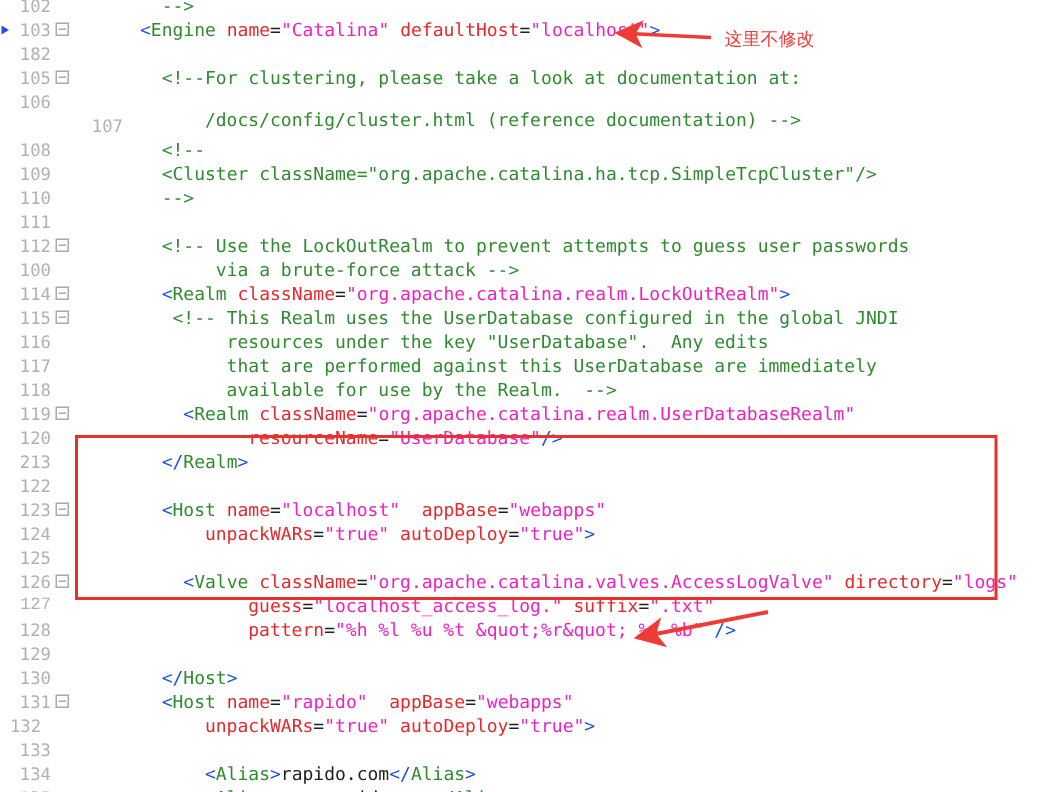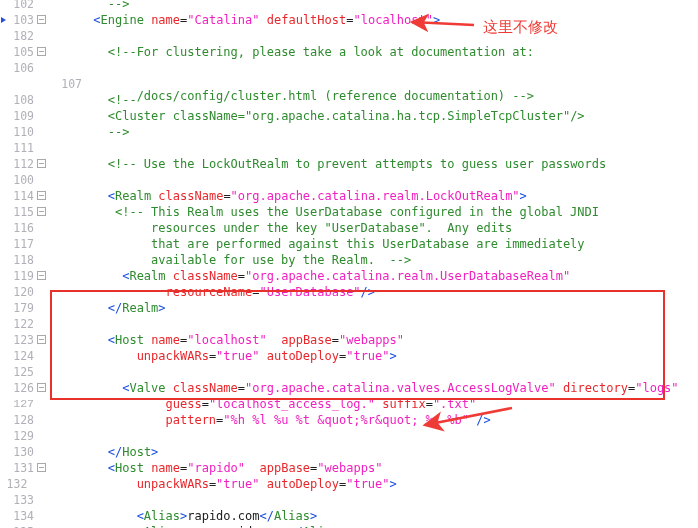--- a/index.html
+++ b/index.html
@@ -48,21 +48,21 @@
   .cmt{color:#2e8b2e;}     
   .txt{color:#202020;}     
 
   
   .redbox{
     position:absolute;border:2px solid #e8312b;box-sizing:border-box;
   }
   .cn{
     position:absolute;color:#ef3b35;white-space:nowrap;
     font-family:"DejaVu Sans","Liberation Sans",sans-serif;
-    font-size:15px;font-weight:400;
+    font-size:12px;font-weight:400;
   }
   svg.anno{position:absolute;left:0;top:0;width:698px;height:528px;
     pointer-events:none;overflow:visible;}
 </style>
 </head>
 <body>
 
 <div id="editor">
 
   <div class="gutter">
@@ -85,21 +85,21 @@
       <div class="ln" style="top: 188px;">114</div>
       <div class="fold" style="top: 191px;"></div>
       <div class="ln" style="top: 204px;">115</div>
       <div class="fold" style="top: 207px;"></div>
       <div class="ln" style="top: 220px;">116</div>
       <div class="ln" style="top: 236px;">117</div>
       <div class="ln" style="top: 252px;">118</div>
       <div class="ln" style="top: 268px;">119</div>
       <div class="fold" style="top: 271px;"></div>
       <div class="ln" style="top: 284px;">120</div>
-      <div class="ln" style="top: 300px;">179</div>
+      <div class="ln" style="top: 300px;">213</div>
       <div class="ln" style="top: 316px;">122</div>
       <div class="ln" style="top: 332px;">123</div>
       <div class="fold" style="top: 335px;"></div>
       <div class="ln" style="top: 348px;">124</div>
       <div class="ln" style="top: 364px;">125</div>
       <div class="ln" style="top: 380px;">126</div>
       <div class="fold" style="top: 383px;"></div>
       <div class="ln" style="top: 396px; font-family: Liberation Mono, monospace;">127</div>
       <div class="ln" style="top: 412px;">128</div>
       <div class="ln" style="top: 428px;">129</div>
@@ -109,26 +109,27 @@
       <div class="ln" style="top: 476px; text-align: center;">132</div>
       <div class="ln" style="top: 492px;">133</div>
       <div class="ln" style="top: 508px;">134</div>
       <div class="ln" style="top: 524px;">135</div>
     </div>
   <div class="code">
       <div class="line" style="top: -4px; left: 57.76px;"><span class="cmt">--&gt;</span></div>
       <div class="line" style="top: 12px; left: 43.32px;"><span class="br">&lt;</span><span class="tag">Engine</span><span class="txt"> </span><span class="att">name</span><span class="eq">=</span><span class="val">"Catalina"</span><span class="txt"> </span><span class="att">defaultHost</span><span class="eq">=</span><span class="val">"localhost"</span><span class="br">&gt;</span></div>
       <div class="line" style="top: 28px; left: 0px;"></div>
       <div class="line" style="top: 44px; left: 57.76px;"><span class="cmt">&lt;!--For clustering, please take a look at documentation at:</span></div>
-      <div class="line" style="top: 88px; left: 86.64px;"><span class="cmt">/docs/config/cluster.html (reference documentation) --&gt;</span></div>
+      <div class="line" style="top: 72px; left: 86.64px;"><span class="cmt">/docs/config/cluster.html (reference documentation) --&gt;</span></div>
       <div class="line" style="top: 92px; left: 57.76px;"><span class="cmt">&lt;!--</span></div>
       <div class="line" style="top: 108px; left: 57.76px;"><span class="cmt">&lt;Cluster className="org.apache.catalina.ha.tcp.SimpleTcpCluster"/&gt;</span></div>
       <div class="line" style="top: 124px; left: 57.76px;"><span class="cmt">--&gt;</span></div>
       <div class="line" style="top: 140px; left: 0px;"></div>
       <div class="line" style="top: 156px; left: 57.76px;"><span class="cmt">&lt;!-- Use the LockOutRealm to prevent attempts to guess user passwords</span></div>
+      <div class="line" style="top: 172px; left: 93.86px;"><span class="cmt">via a brute-force attack --&gt;</span></div>
       <div class="line" style="top: 188px; left: 57.76px;"><span class="br">&lt;</span><span class="tag">Realm</span><span class="txt"> </span><span class="att">className</span><span class="eq">=</span><span class="val">"org.apache.catalina.realm.LockOutRealm"</span><span class="br">&gt;</span></div>
       <div class="line" style="top: 204px; left: 64.98px;"><span class="cmt">&lt;!-- This Realm uses the UserDatabase configured in the global JNDI</span></div>
       <div class="line" style="top: 220px; left: 101.08px;"><span class="cmt">resources under the key "UserDatabase".  Any edits</span></div>
       <div class="line" style="top: 236px; left: 101.08px;"><span class="cmt">that are performed against this UserDatabase are immediately</span></div>
       <div class="line" style="top: 252px; left: 101.08px;"><span class="cmt">available for use by the Realm.  --&gt;</span></div>
       <div class="line" style="top: 268px; left: 72.2px;"><span class="br">&lt;</span><span class="tag">Realm</span><span class="txt"> </span><span class="att">className</span><span class="eq">=</span><span class="val">"org.apache.catalina.realm.UserDatabaseRealm"</span></div>
       <div class="line" style="top: 284px; left: 115.52px;"><span class="att">resourceName</span><span class="eq">=</span><span class="val">"UserDatabase"</span><span class="br">/&gt;</span></div>
       <div class="line" style="top: 300px; left: 57.76px;"><span class="br">&lt;/</span><span class="tag">Realm</span><span class="br">&gt;</span></div>
       <div class="line" style="top: 316px; left: 0px;"></div>
       <div class="line" style="top: 332px; left: 57.76px;"><span class="br">&lt;</span><span class="tag">Host</span><span class="txt"> </span><span class="att">name</span><span class="eq">=</span><span class="val">"localhost"</span><span class="txt">  </span><span class="att">appBase</span><span class="eq">=</span><span class="val">"webapps"</span></div>

